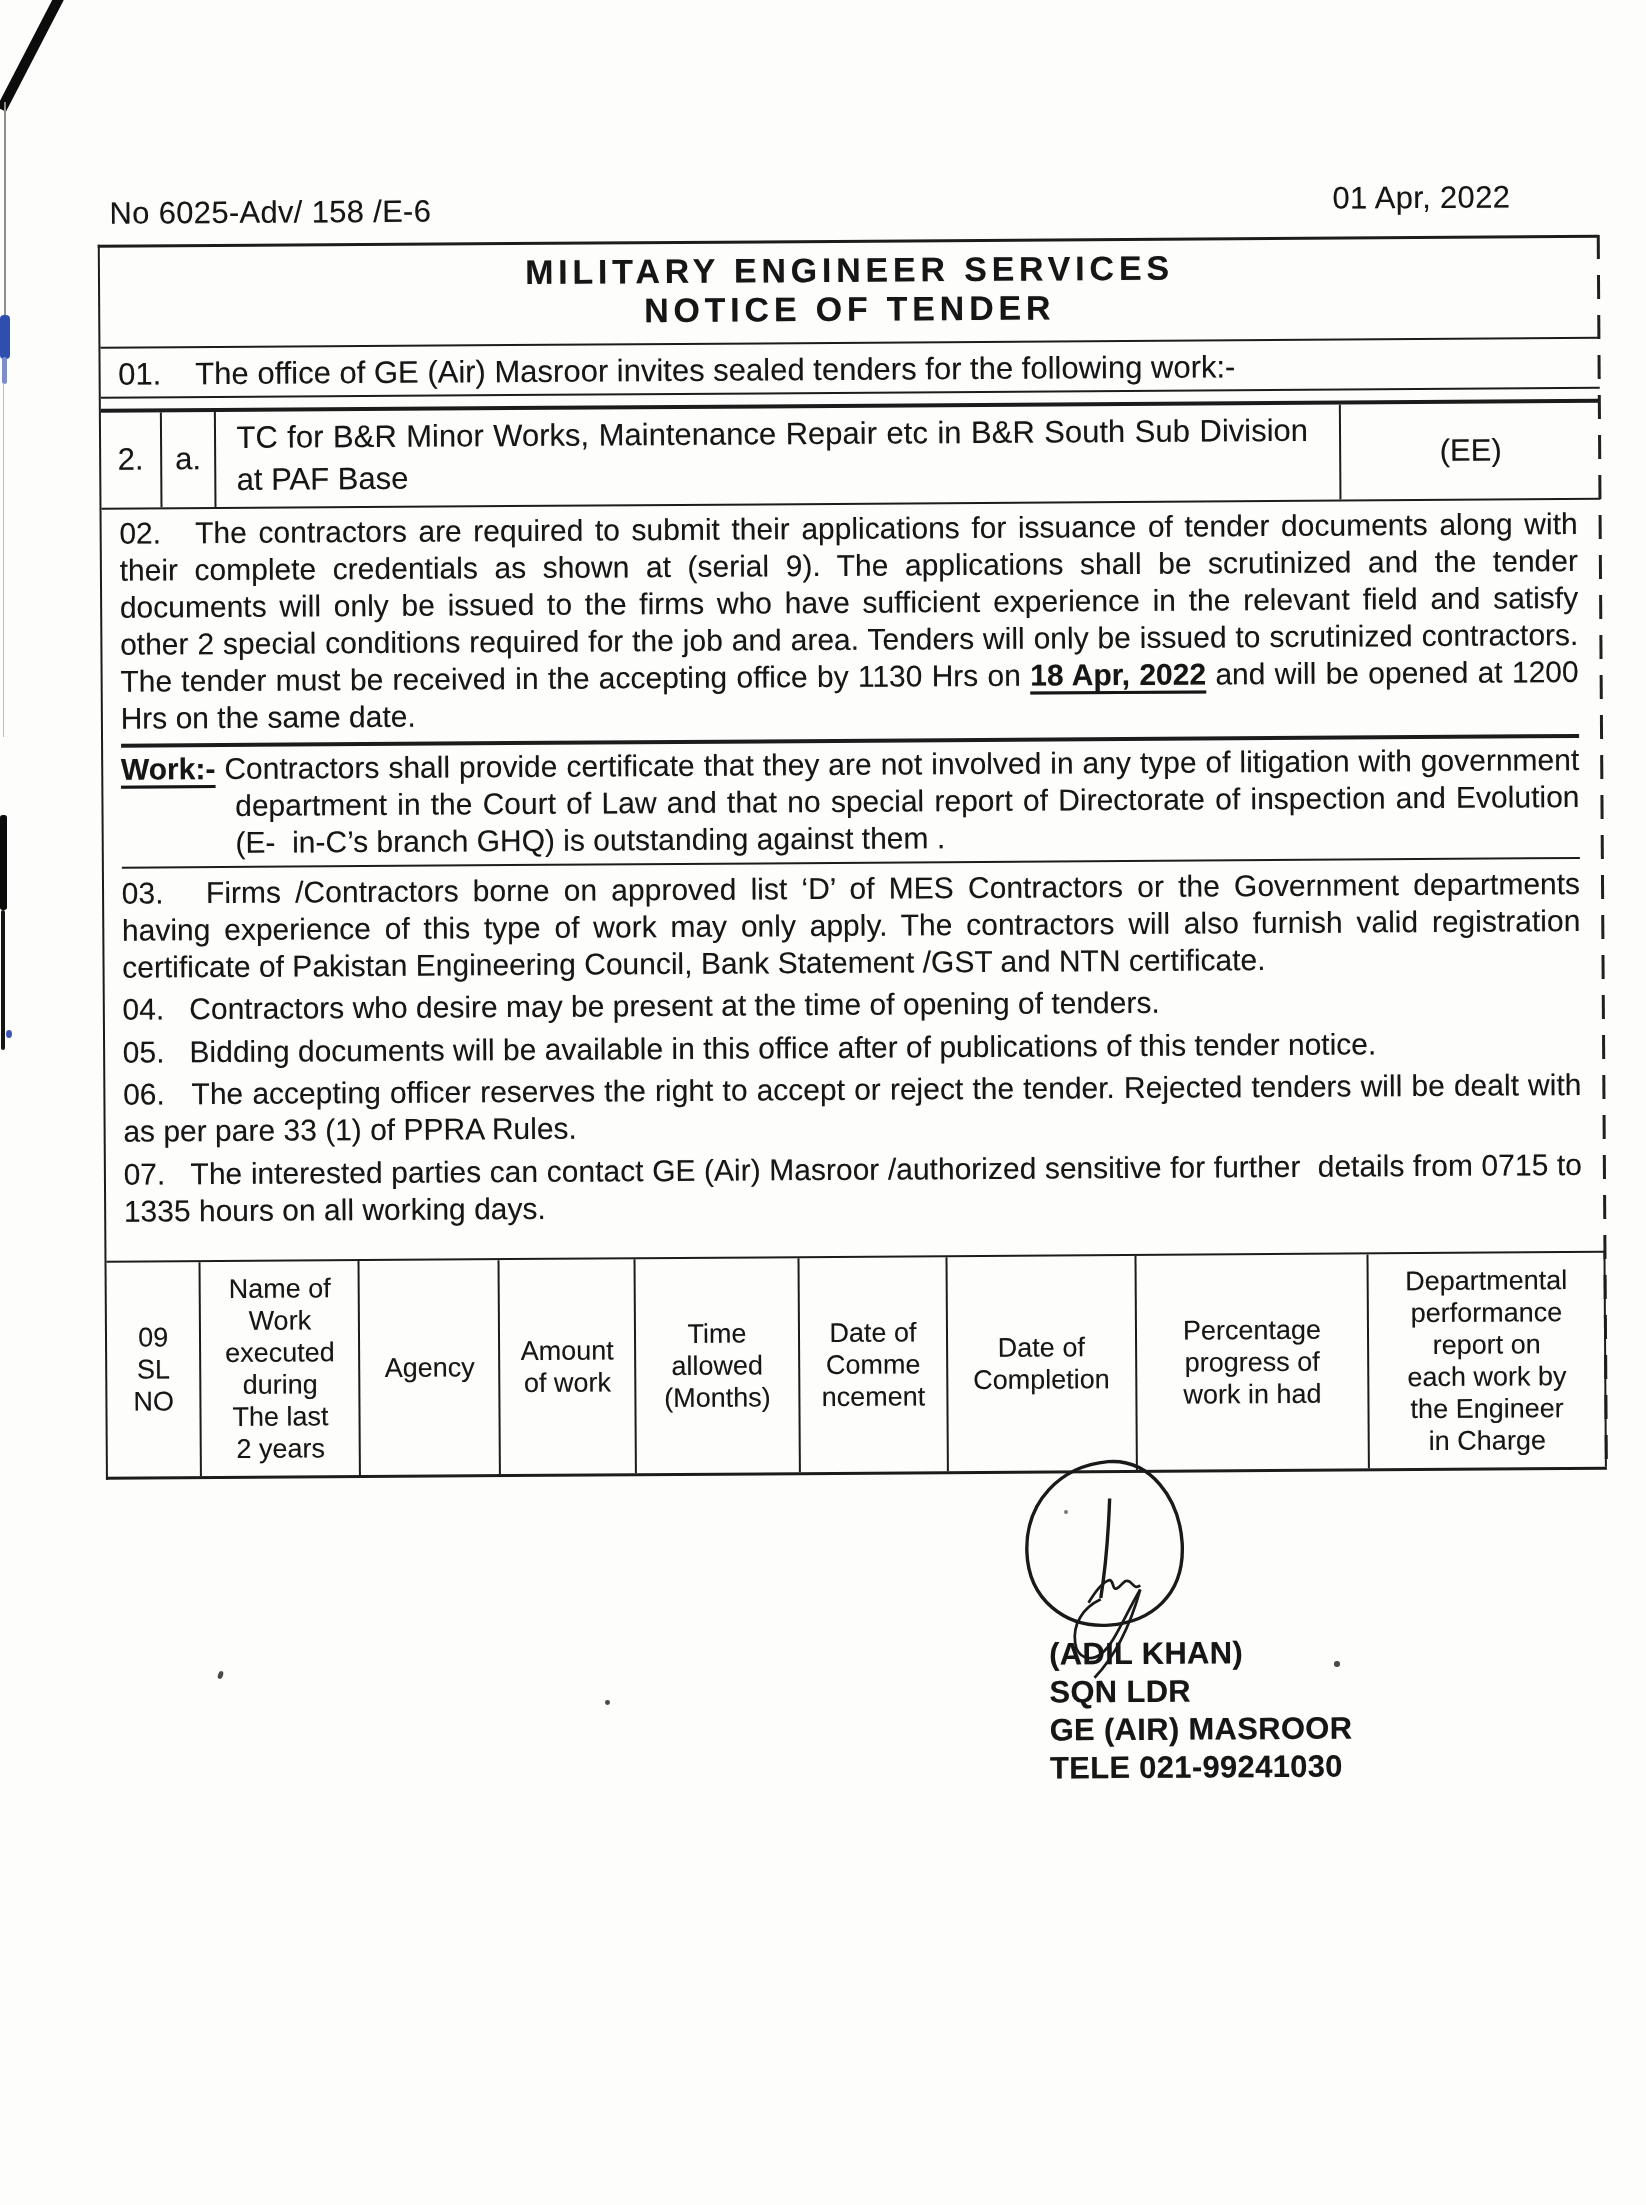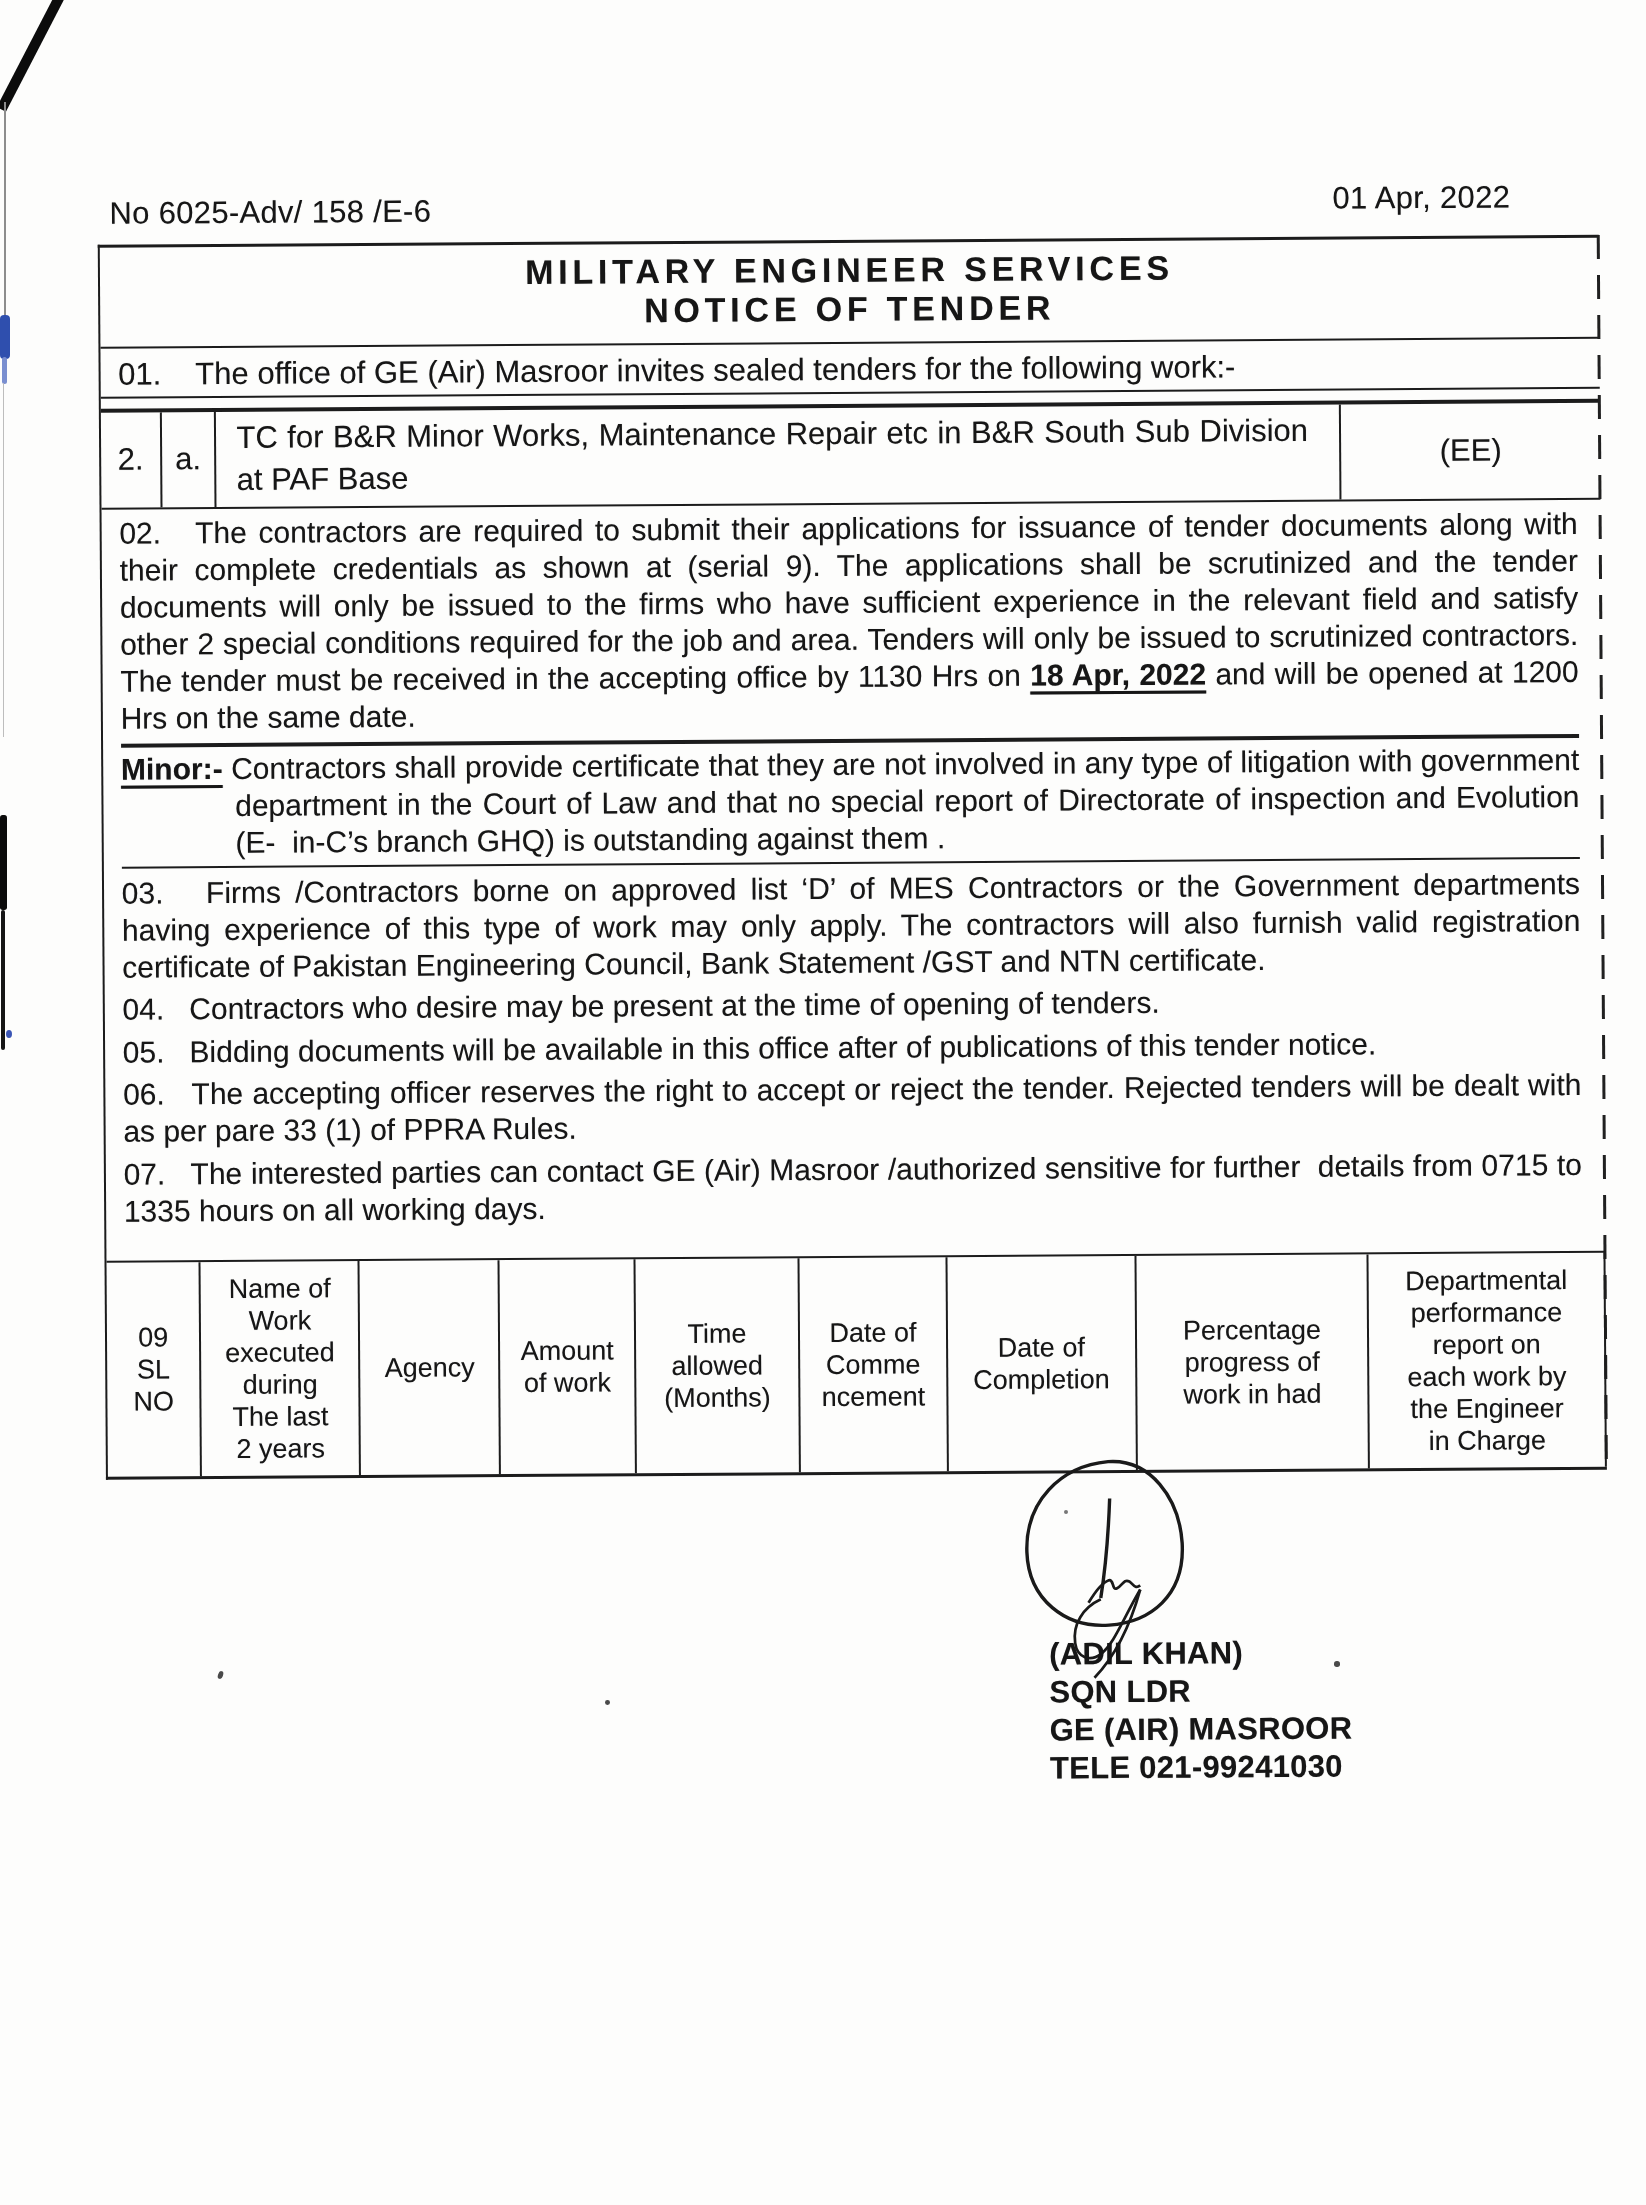--- a/index.html
+++ b/index.html
@@ -98,21 +98,21 @@
       <div class="wc c1 txtfx">2.</div>
       <div class="wc c2 txtfx">a.</div>
       <div class="wc c3 txtfx">TC for B&amp;R Minor Works, Maintenance Repair etc in B&amp;R South Sub Division at PAF Base</div>
       <div class="wc c4 txtfx">(EE)</div>
     </div>
 
     <div class="paras">
       <p class="just txtfx"><span>02.   The contractors are required to submit their applications for issuance of tender documents along with their complete credentials as shown at (serial 9). The applications shall be scrutinized and the tender documents will only be issued to the firms who have sufficient experience in the relevant field and satisfy other 2 special conditions required for the job and area. Tenders will only be issued to scrutinized contractors. The tender must be received in the accepting office by 1130 Hrs on </span><span class="bold-ul">18 Apr, 2022</span><span> and will be opened at 1200 Hrs on the same date.</span></p>
 
       <div class="note-block">
-        <p class="just txtfx"><span class="bold-ul">Minor:-</span><span> Contractors shall provide certificate that they are not involved in any type of litigation with government department in the Court of Law and that no special report of Directorate of inspection and Evolution (E-  in-C’s branch GHQ) is outstanding against them .</span></p>
+        <p class="just txtfx"><span class="bold-ul">Work:-</span><span> Contractors shall provide certificate that they are not involved in any type of litigation with government department in the Court of Law and that no special report of Directorate of inspection and Evolution (E-  in-C’s branch GHQ) is outstanding against them .</span></p>
       </div>
 
       <p class="just txtfx">03.   Firms /Contractors borne on approved list ‘D’ of MES Contractors or the Government departments having experience of this type of work may only apply. The contractors will also furnish valid registration certificate of Pakistan Engineering Council, Bank Statement /GST and NTN certificate.</p>
       <p class="txtfx">04.   Contractors who desire may be present at the time of opening of tenders.</p>
       <p class="txtfx">05.   Bidding documents will be available in this office after of publications of this tender notice.</p>
       <p class="just txtfx">06.   The accepting officer reserves the right to accept or reject the tender. Rejected tenders will be dealt with as per pare 33 (1) of PPRA Rules.</p>
       <p class="just txtfx">07.   The interested parties can contact GE (Air) Masroor /authorized sensitive for further  details from 0715 to 1335 hours on all working days.</p>
     </div>
 
     <div class="exp-table">

